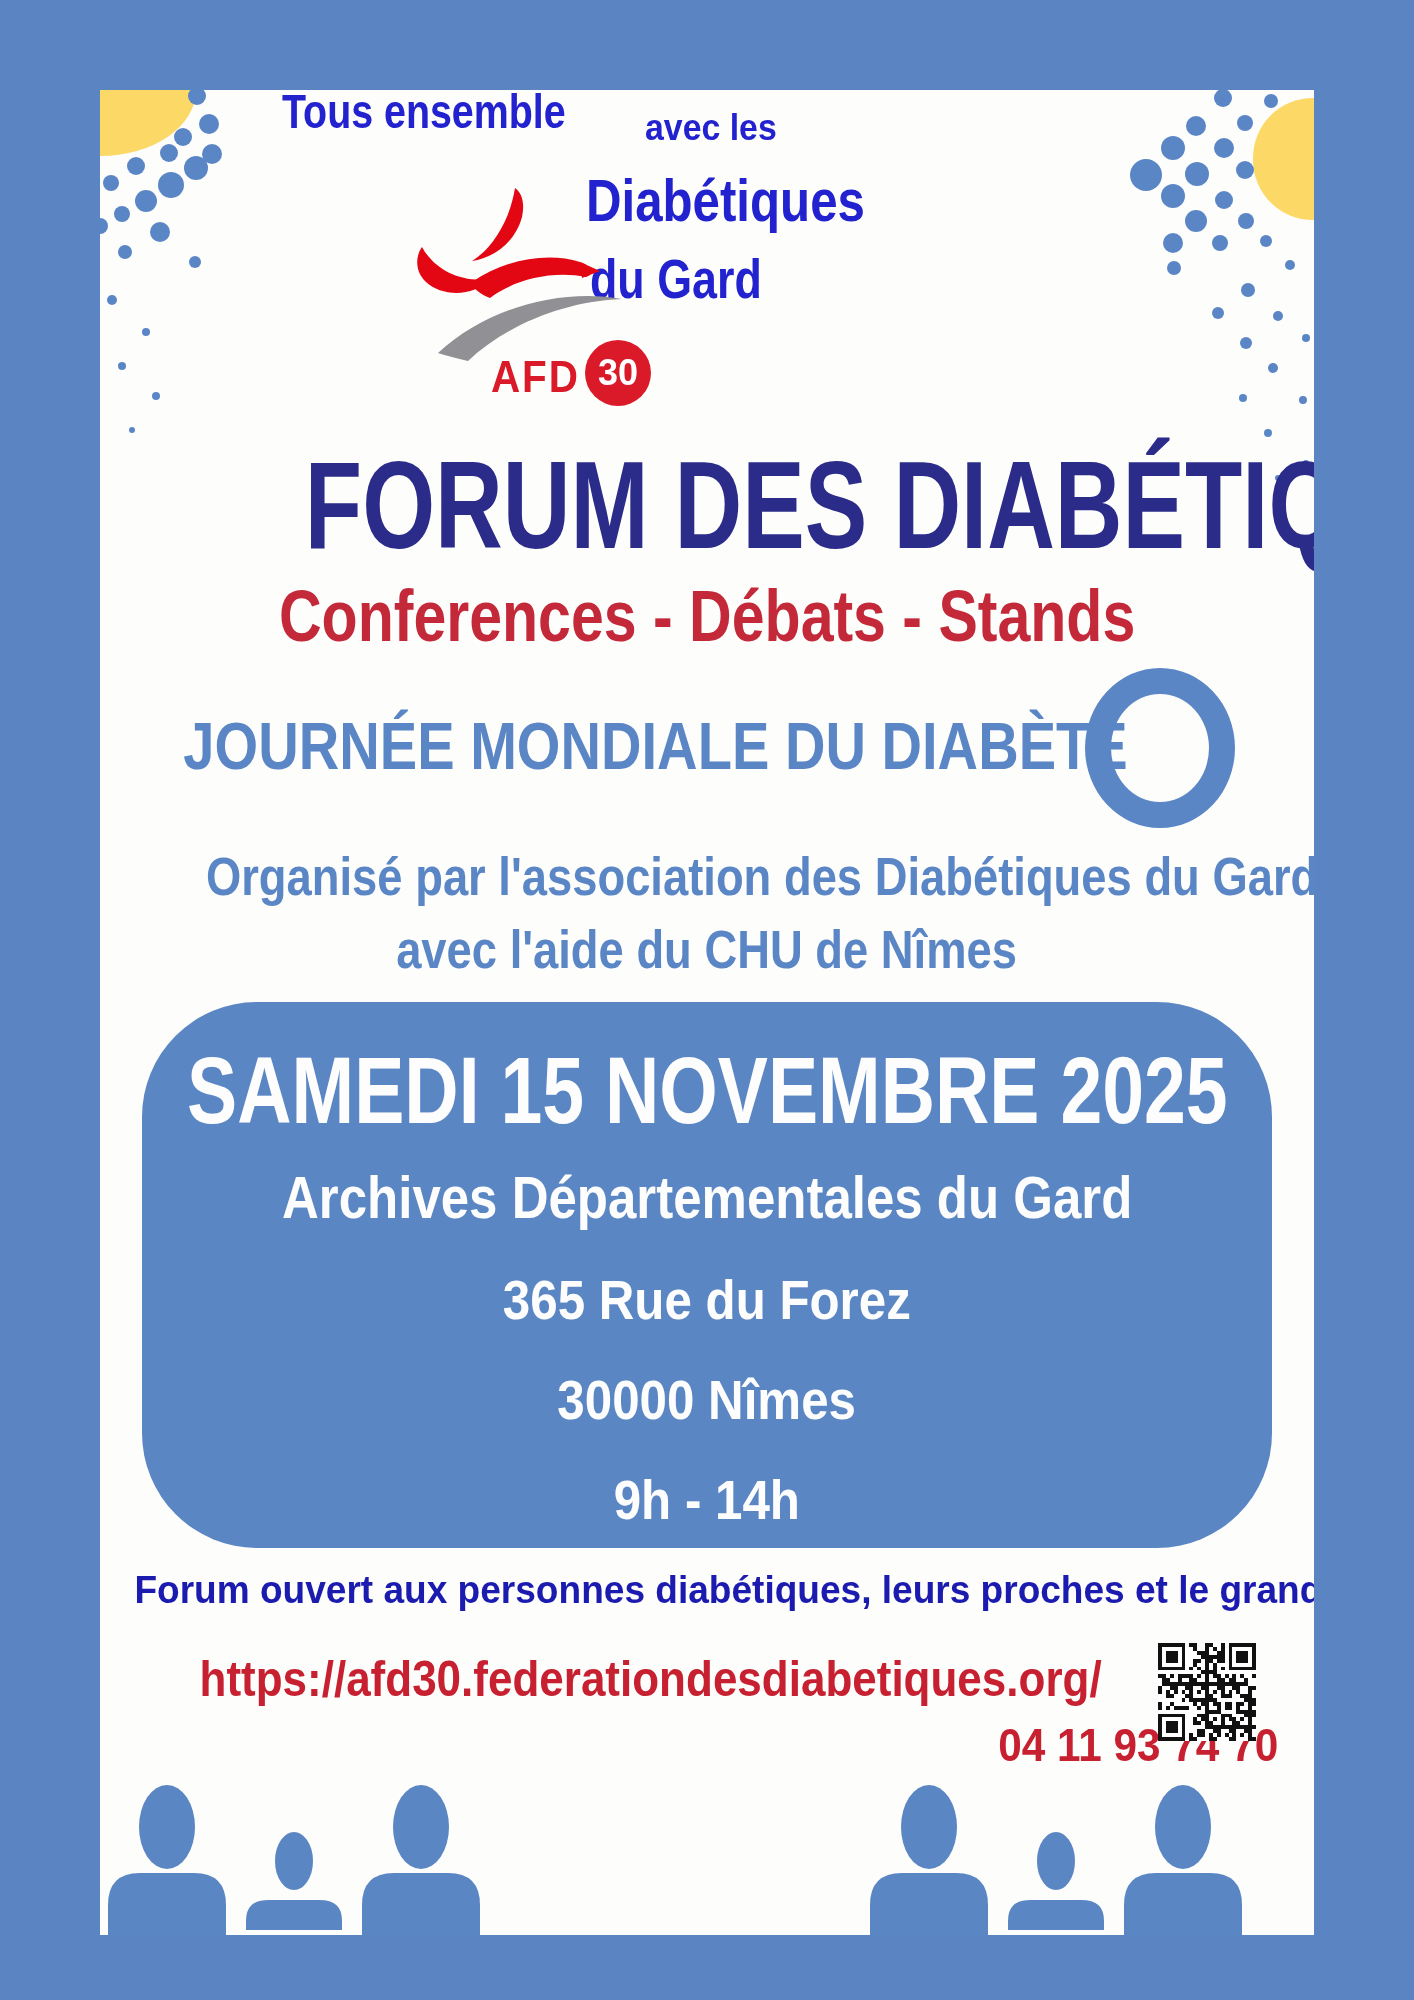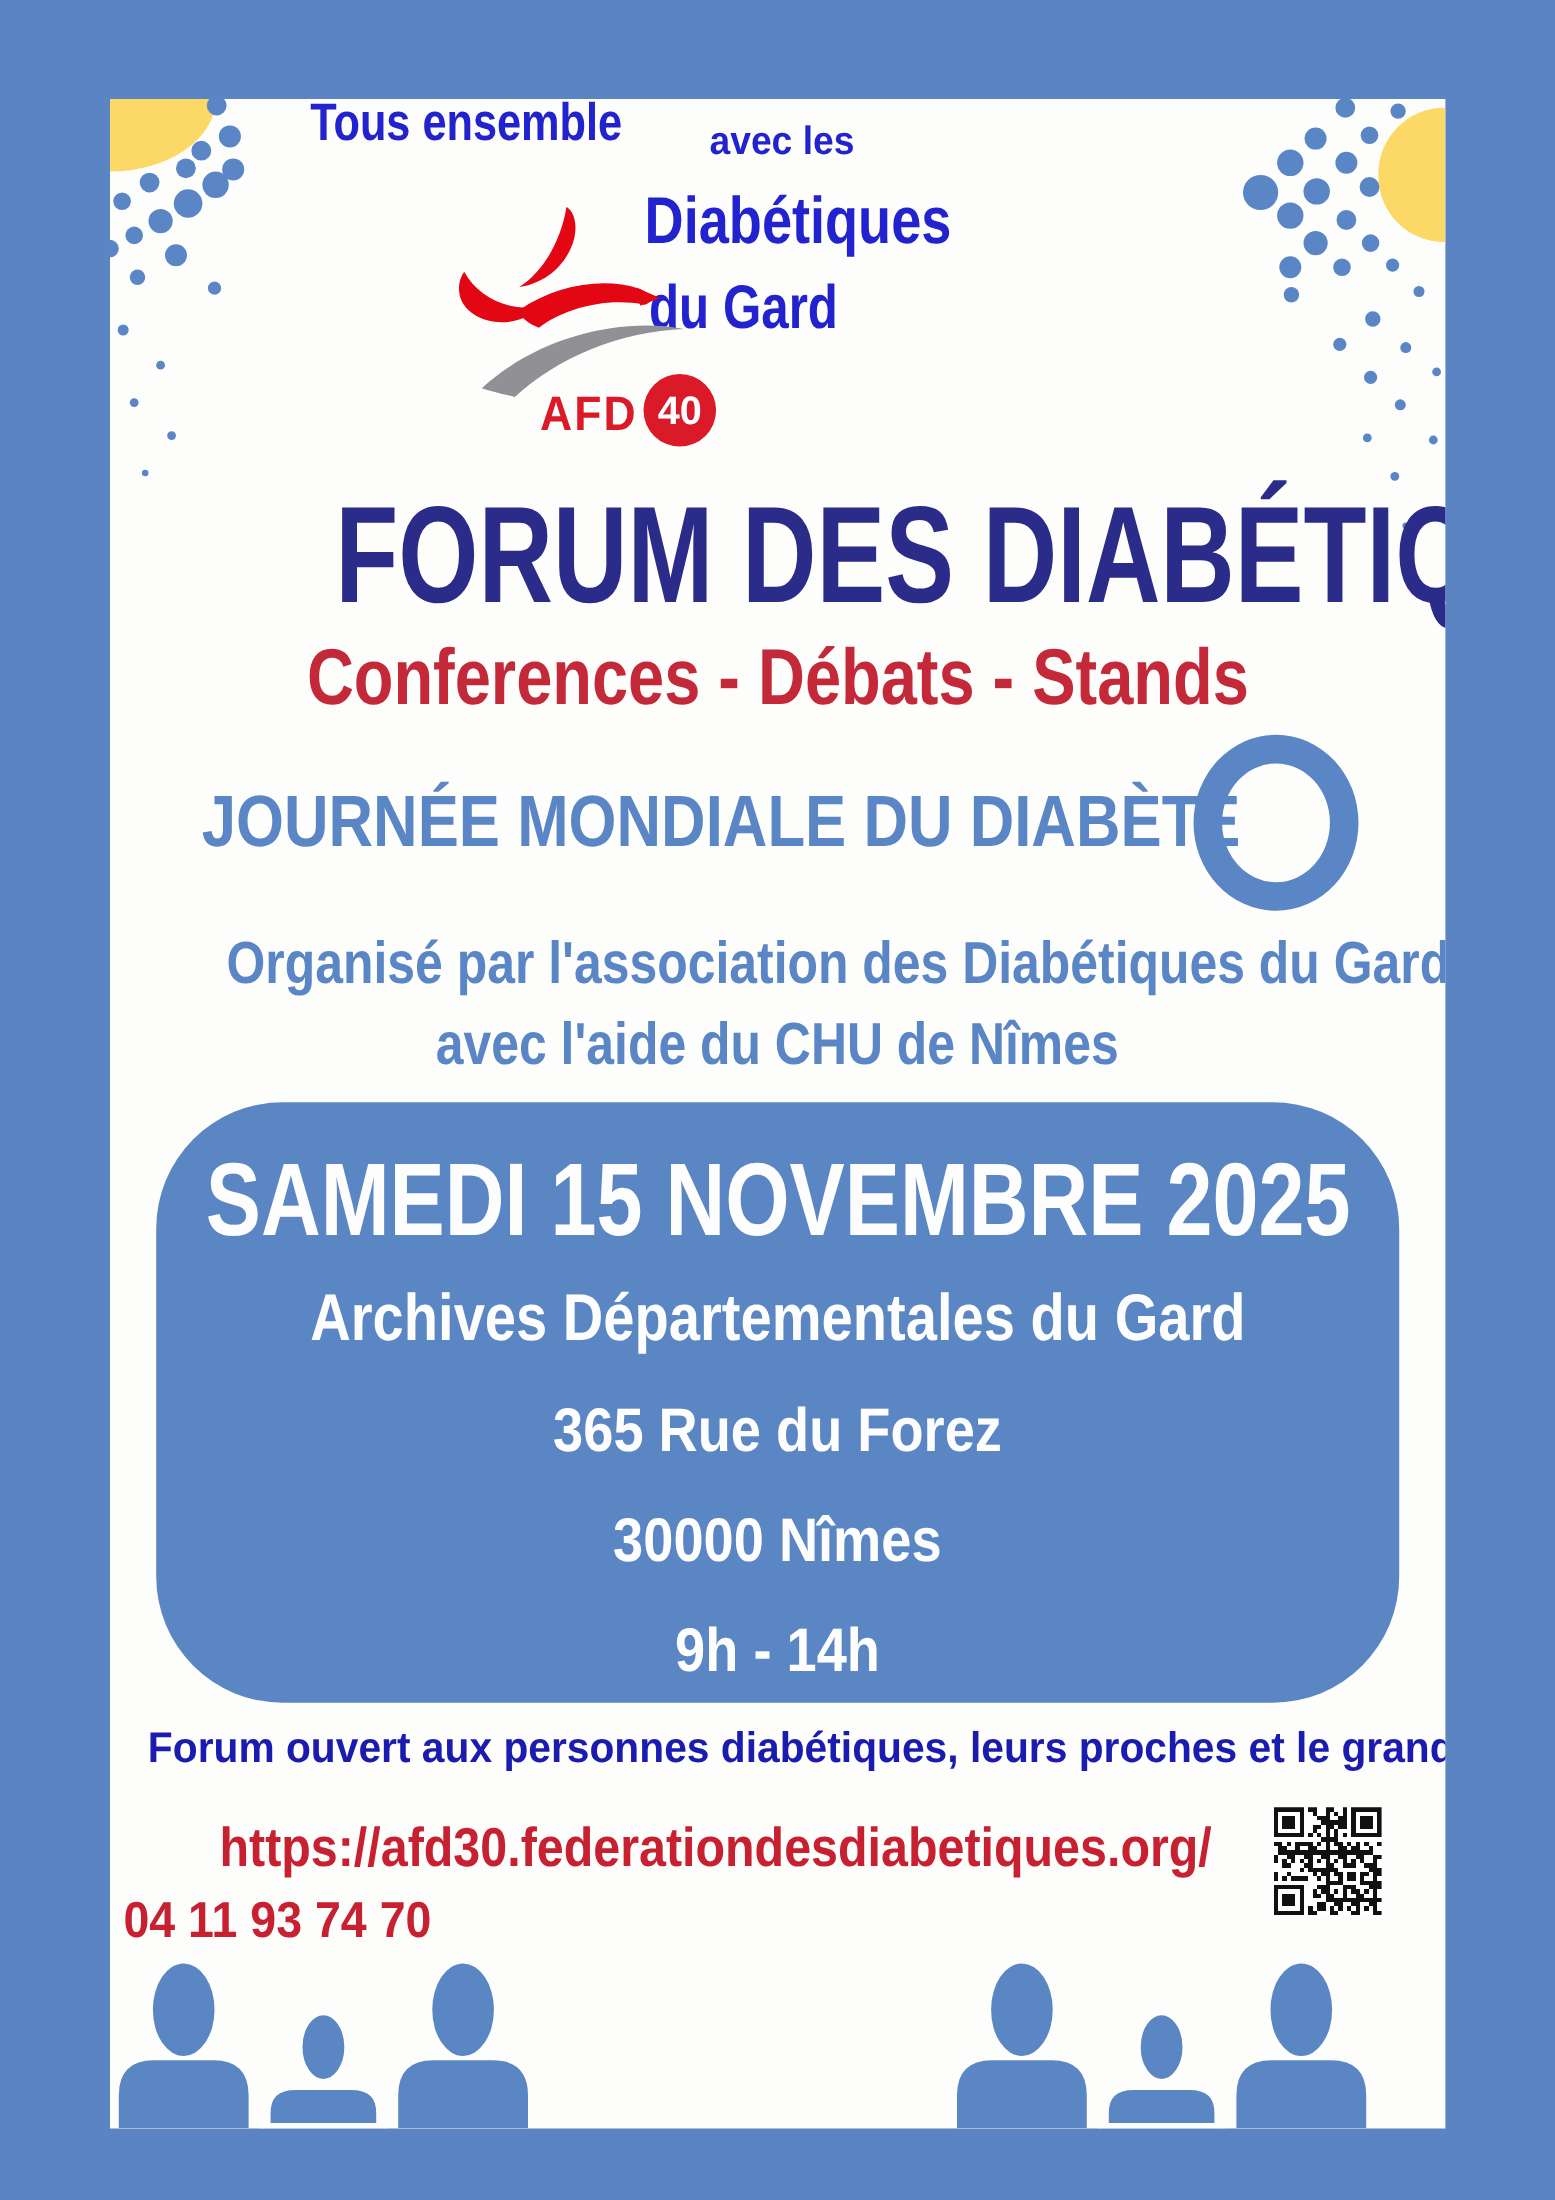--- a/index.html
+++ b/index.html
@@ -116,21 +116,21 @@
       <path d="M105,3 C100,34 84,62 62,76 C88,72 106,54 112,32 C115,18 112,8 105,3 Z" fill="#e30613"></path>
       <path d="M12,62 C24,84 50,98 80,94 C64,112 32,112 16,97 C4,86 6,70 12,62 Z" fill="#e30613"></path>
       <path d="M62,97 C95,74 138,67 170,77 C182,81 185,90 176,92 C140,85 102,96 80,113 C70,109 62,103 62,97 Z" fill="#e30613"></path>
       <path d="M170,77 L190,86 L172,93 Z" fill="#e30613"></path>
       <path d="M28,168 C78,122 152,103 212,114 C155,116 96,140 58,176 C47,173 36,171 28,168 Z" fill="#919195"></path>
     </svg>
     <div class="abs afd-text" style="left:391px;top:262px;text-align:right;">
       <span class="sqL" style="transform:scaleX(.92);">AFD</span>
     </div>
     <div class="circle30">
-      <span>40</span>
+      <span>30</span>
     </div>
 
     <div class="line title" style="top:352px;">
       <span class="sq" style="transform:scaleX(.75);">FORUM DES DIABÉTIQUES</span>
     </div>
     <div class="line subtitle" style="top:490px;">
       <span class="sq" style="transform:scaleX(.82);">Conferences - Débats - Stands</span>
     </div>
 
     <div class="abs mblue" style="left:0;top:618px;width:1010px;text-align:center;font-size:66px;">
@@ -163,21 +163,21 @@
       </div>
     </div>
 
     <div class="line audience" style="top:1478px;">
       <span class="sq" style="transform:scaleX(.95);">Forum ouvert aux personnes diabétiques, leurs proches et le grand public</span>
     </div>
 
     <div class="abs url" style="left:16px;top:1560px;width:1070px;text-align:center;">
       <span class="sq" style="transform:scaleX(.88);">https://afd30.federationdesdiabetiques.org/</span>
     </div>
-    <div class="abs phone" style="left:0;top:1628px;width:1190px;text-align:left;">
+    <div class="abs phone" style="left:0;top:1628px;width:1190px;text-align:right;">
       <span class="sq" style="transform:scaleX(.92);">04 11 93 74 70</span>
     </div>
 
     <svg id="qr" class="abs" style="left:1058px;top:1553px;" width="98" height="98" viewBox="0 0 25 25" shape-rendering="crispEdges">
         <rect x="0" y="0" width="25" height="25" fill="#ffffff"></rect>
         <rect x="0" y="0" width="1" height="1" fill="#111111"></rect>
         <rect x="1" y="0" width="1" height="1" fill="#111111"></rect>
         <rect x="2" y="0" width="1" height="1" fill="#111111"></rect>
         <rect x="3" y="0" width="1" height="1" fill="#111111"></rect>
         <rect x="4" y="0" width="1" height="1" fill="#111111"></rect>

